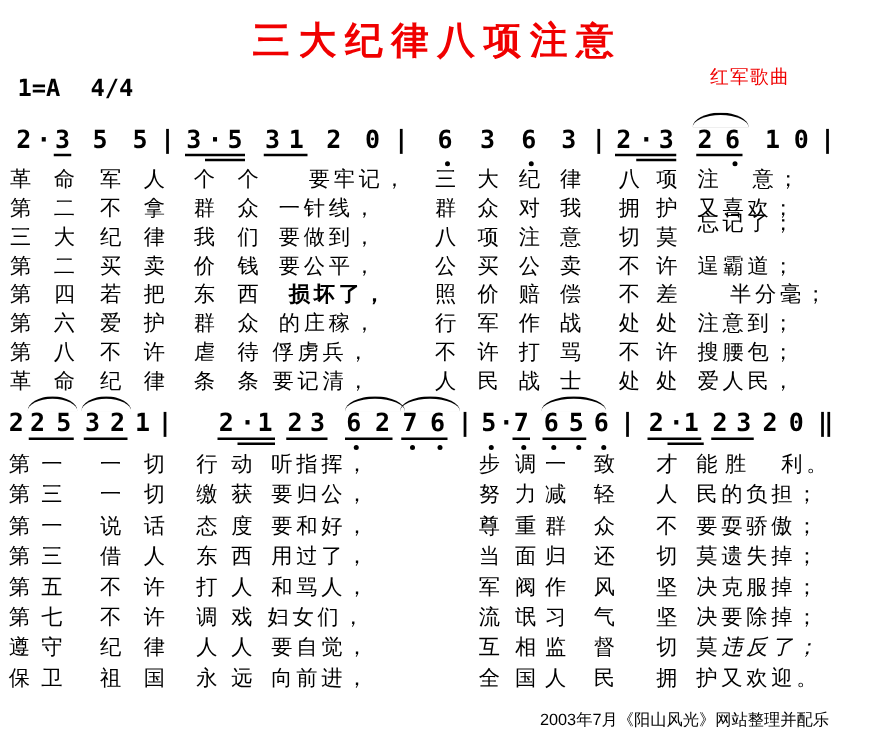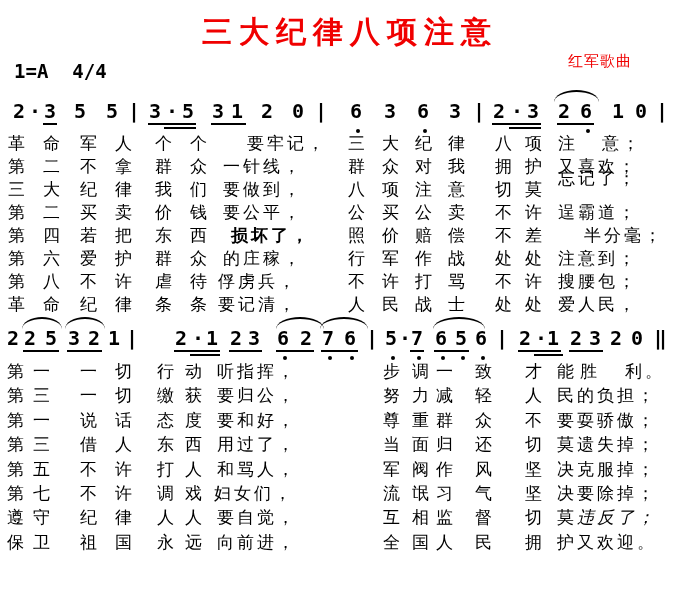--- a/index.html
+++ b/index.html
@@ -347,13 +347,14 @@
       <span class="lyric" style="left: 185px; top: 533px;">远</span>
       <span class="lyric" style="left: 217px; top: 533px;">向前进，</span>
       <span class="lyric" style="left: 383px; top: 533px;">全</span>
       <span class="lyric" style="left: 412px; top: 533px;">国</span>
       <span class="lyric" style="left: 436px; top: 533px;">人</span>
       <span class="lyric" style="left: 475px; top: 533px;">民</span>
       <span class="lyric" style="left: 525px; top: 533px;">拥</span>
       <span class="lyric" style="left: 557px; top: 533px;">护</span>
       <span class="lyric" style="left: 577px; top: 533px;">又欢迎。</span>
     </div>
+  <div class="footer">2003年7月《阳山风光》网站整理并配乐</div>
 </div>
 
 </body></html>

